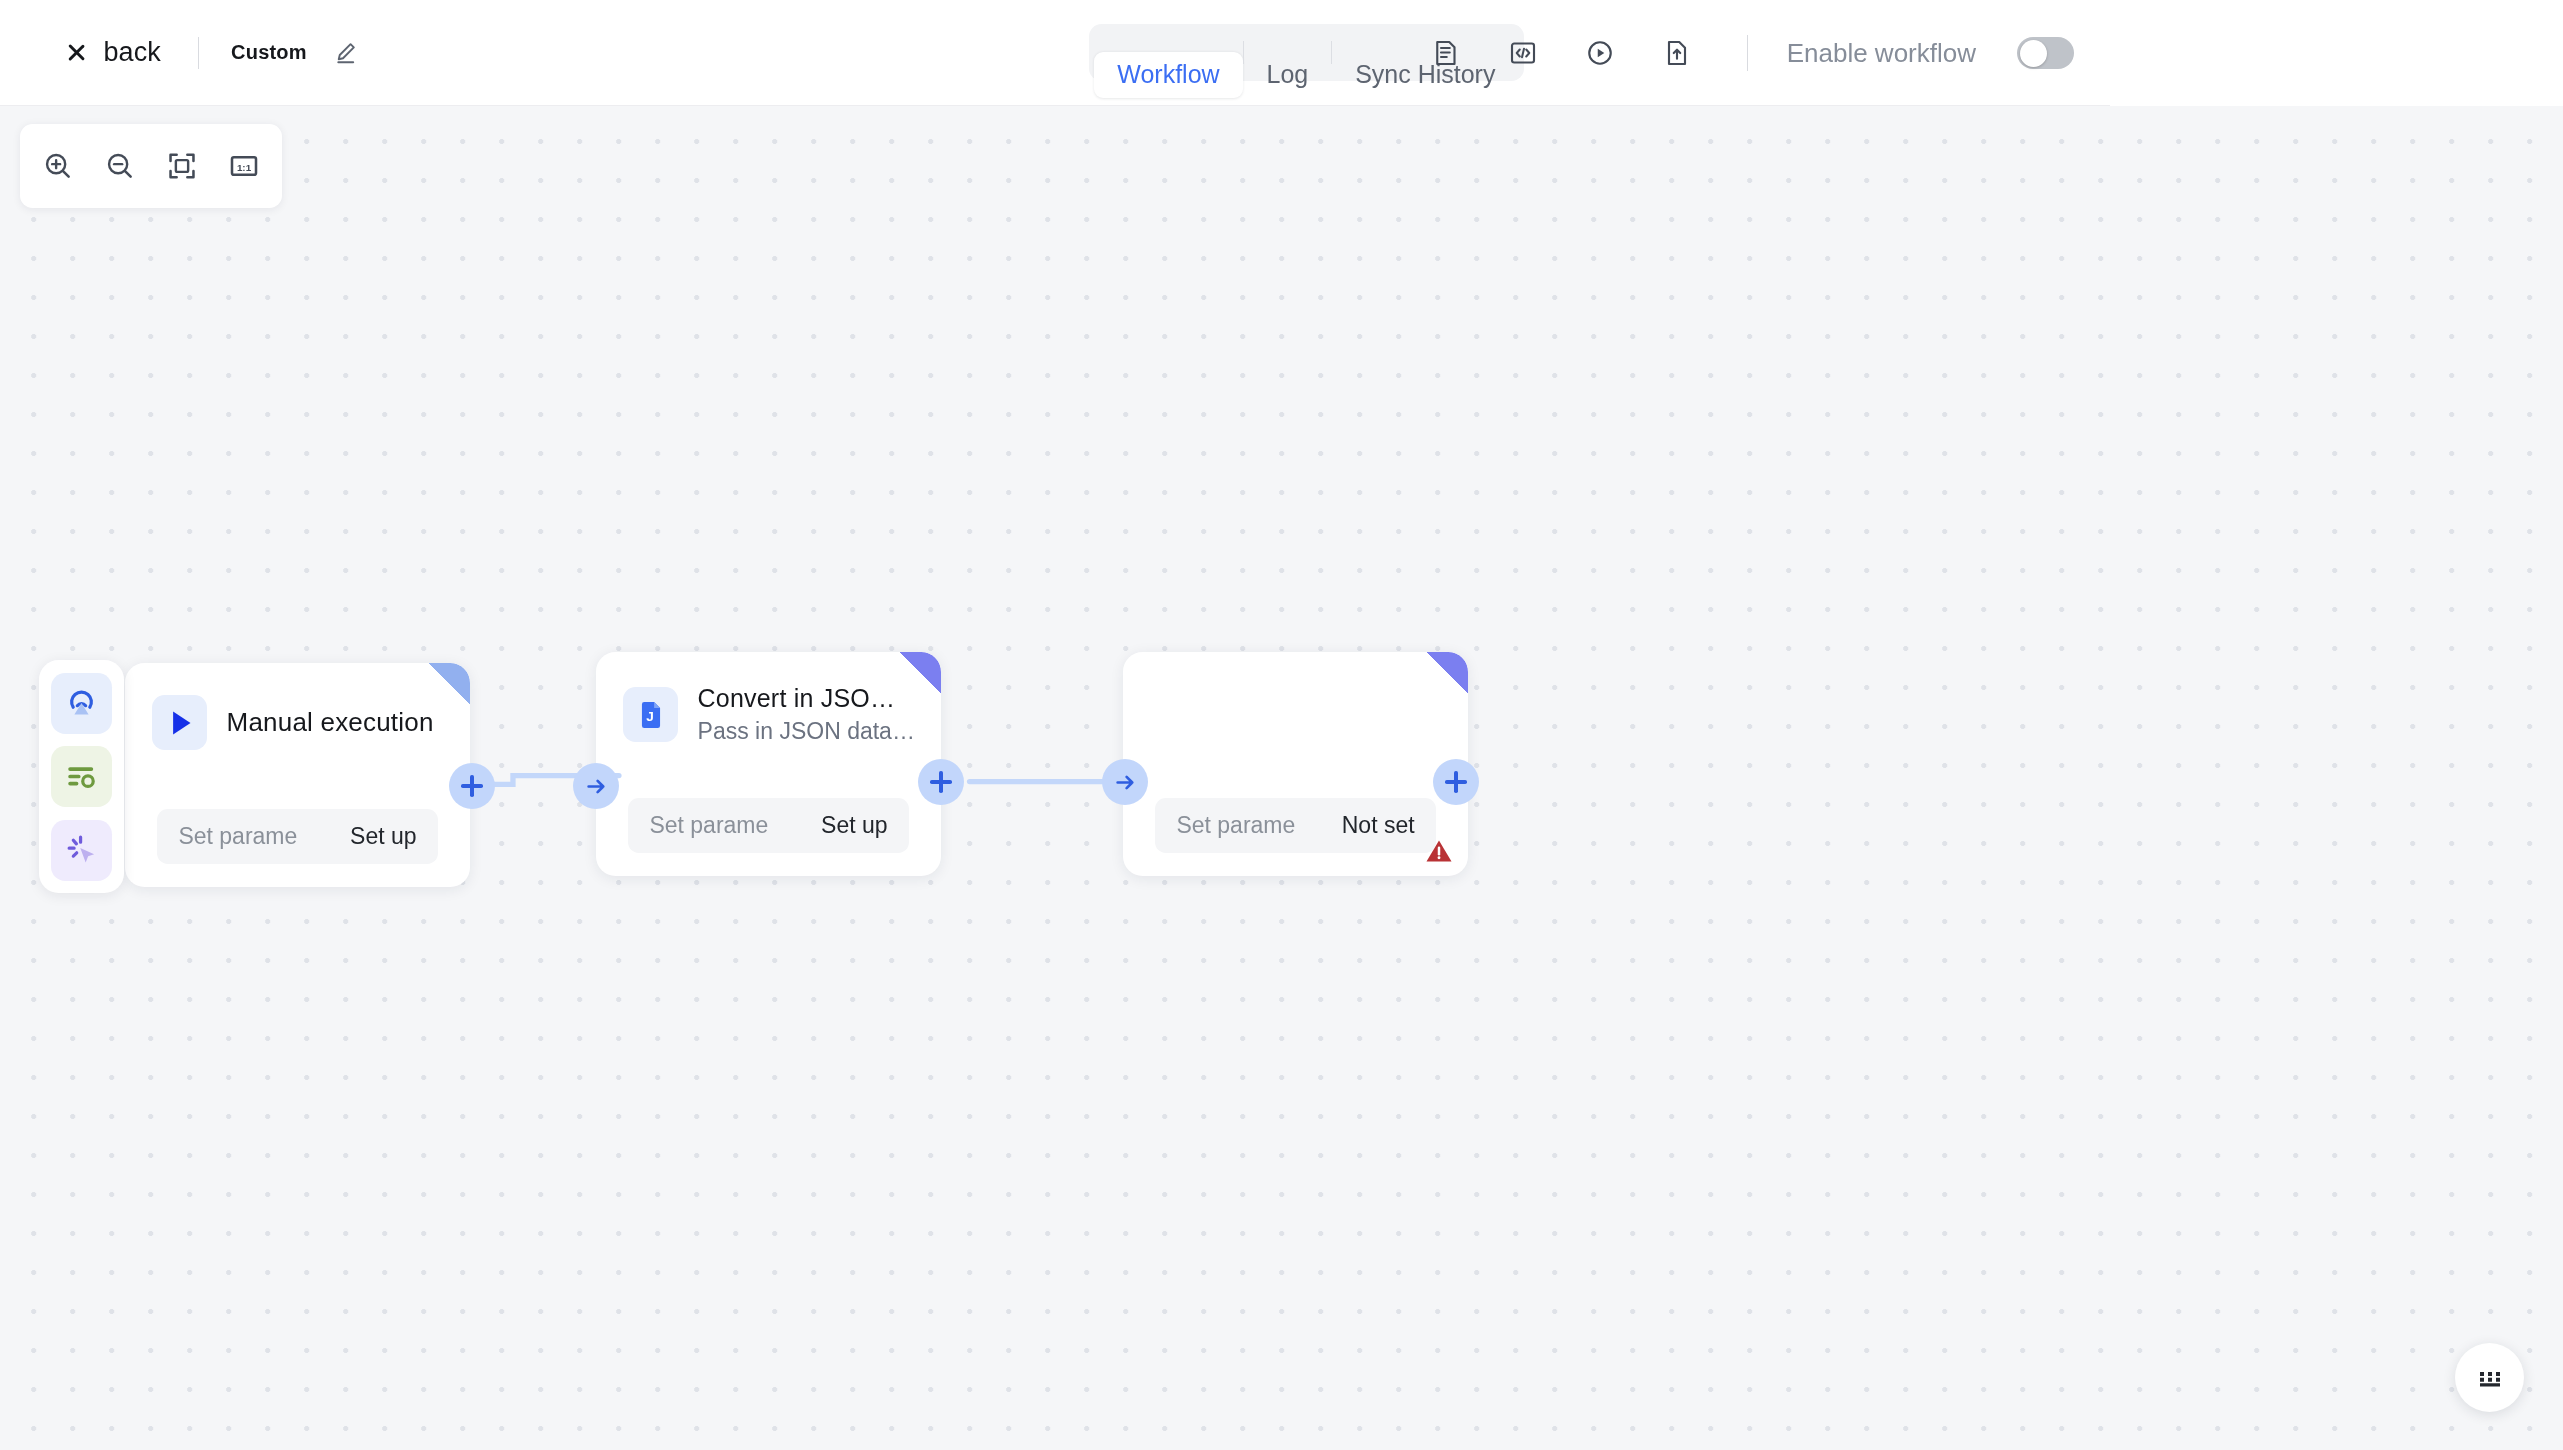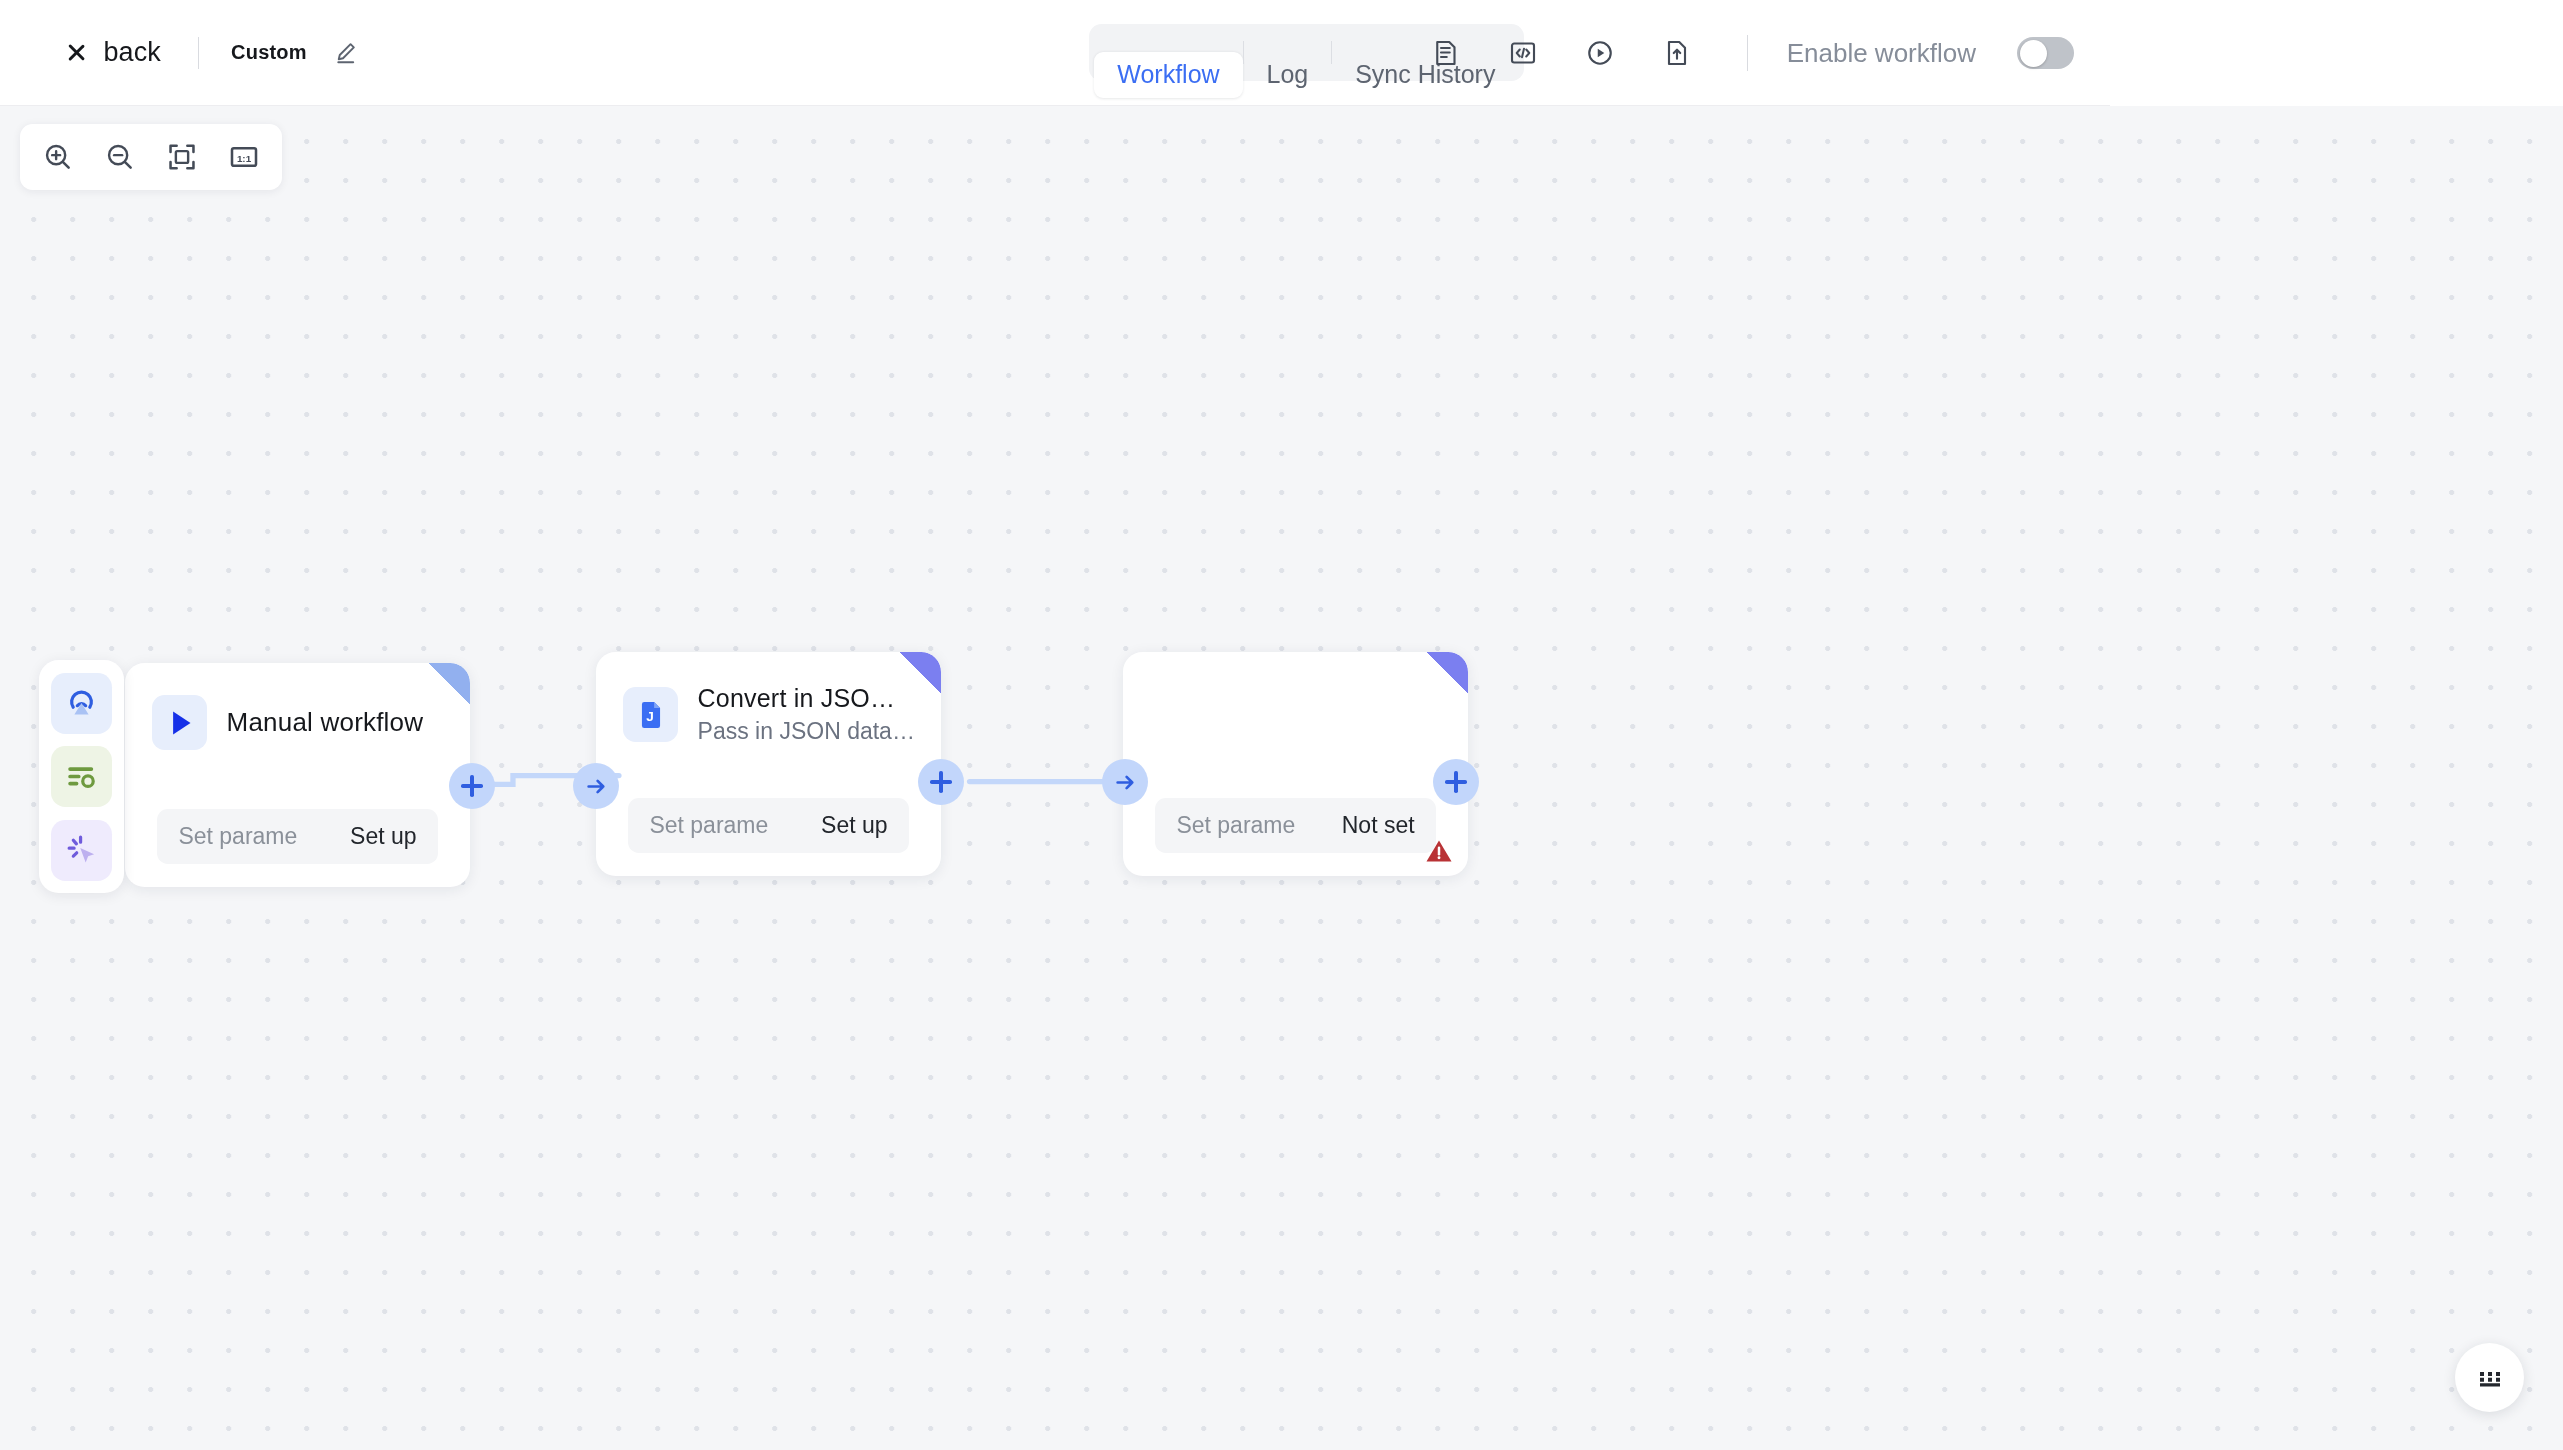--- a/index.html
+++ b/index.html
@@ -79,21 +79,21 @@
     background-color: #f5f6f8;
     background-image: radial-gradient(circle, #dfe2e8 2.3px, transparent 2.4px);
     background-size: 39px 39px;
     background-position: 14.2px 16px;
     overflow: hidden;
   }
 
   
   .zoombar {
     position: absolute; left: 19.6px; top: 18px;
-    height: 66px; background: #ffffff; border-radius: 12.5px;
+    height: 84px; background: #ffffff; border-radius: 12.5px;
     display: flex; align-items: center; padding: 0 7.1px;
     box-shadow: 0 1.8px 9px rgba(25,30,50,.07);
   }
   .zb-btn { width: 62px; height: 62px; display: flex; align-items: center;
             justify-content: center; cursor: pointer; border-radius: 9px; }
 
   
   .palette {
     position: absolute; left: 39px; top: 554px;
     width: 85px; background: #ffffff; border-radius: 19.6px;
@@ -294,21 +294,21 @@
 
   <div class="node" style="left:125px; top:557px;">
     <div class="node-corner corner-light"></div>
     <div class="node-head">
       <div class="node-icon-tile">
         <svg width="36" height="36" viewBox="0 0 24 24">
           <path d="M7.4 4.4L19 12 7.4 19.6V4.4z" fill="#1630e8"></path>
         </svg>
       </div>
       <div class="node-texts">
-        <div class="node-title big">Manual workflow</div>
+        <div class="node-title big">Manual execution</div>
       </div>
     </div>
     <div class="param-row">
       <span class="param-key">Set parame</span>
       <span class="param-val">Set up</span>
     </div>
   </div>
   <div class="port port-plus" style="left:449px; top:657px;"></div>
   <div class="port" style="left:573px; top:657px;">
     <svg width="27" height="27" viewBox="0 0 24 24" fill="none">

